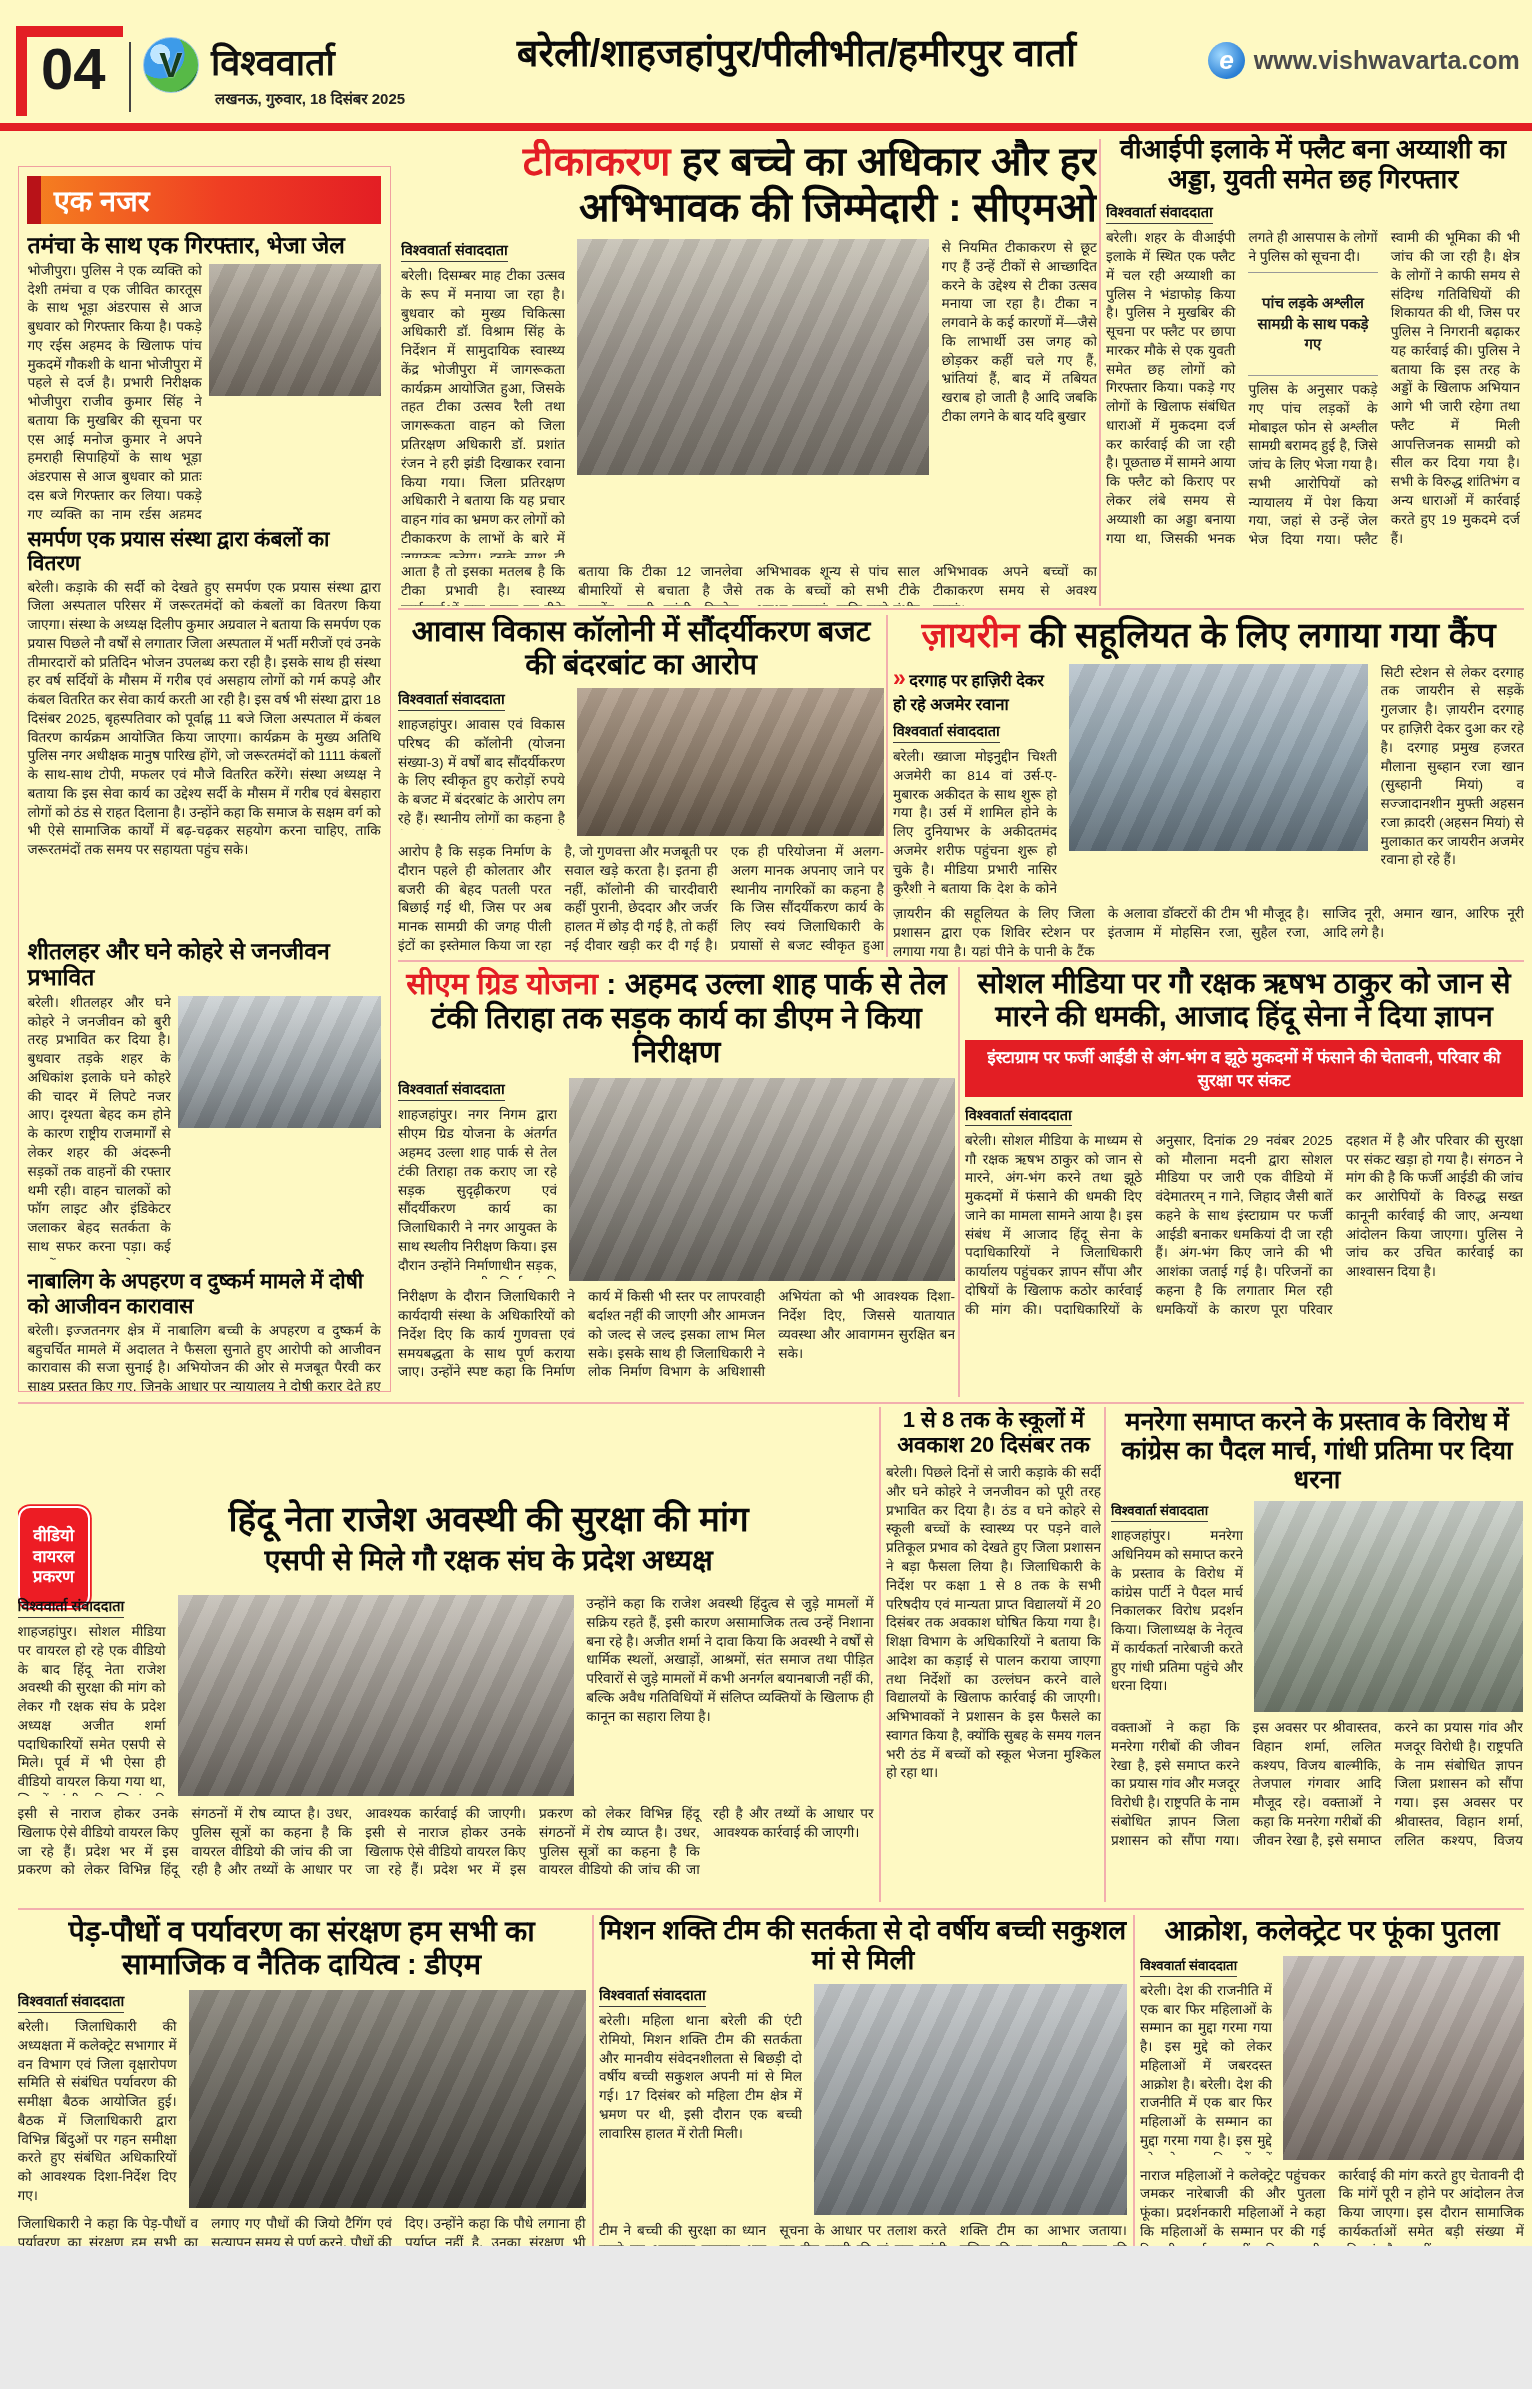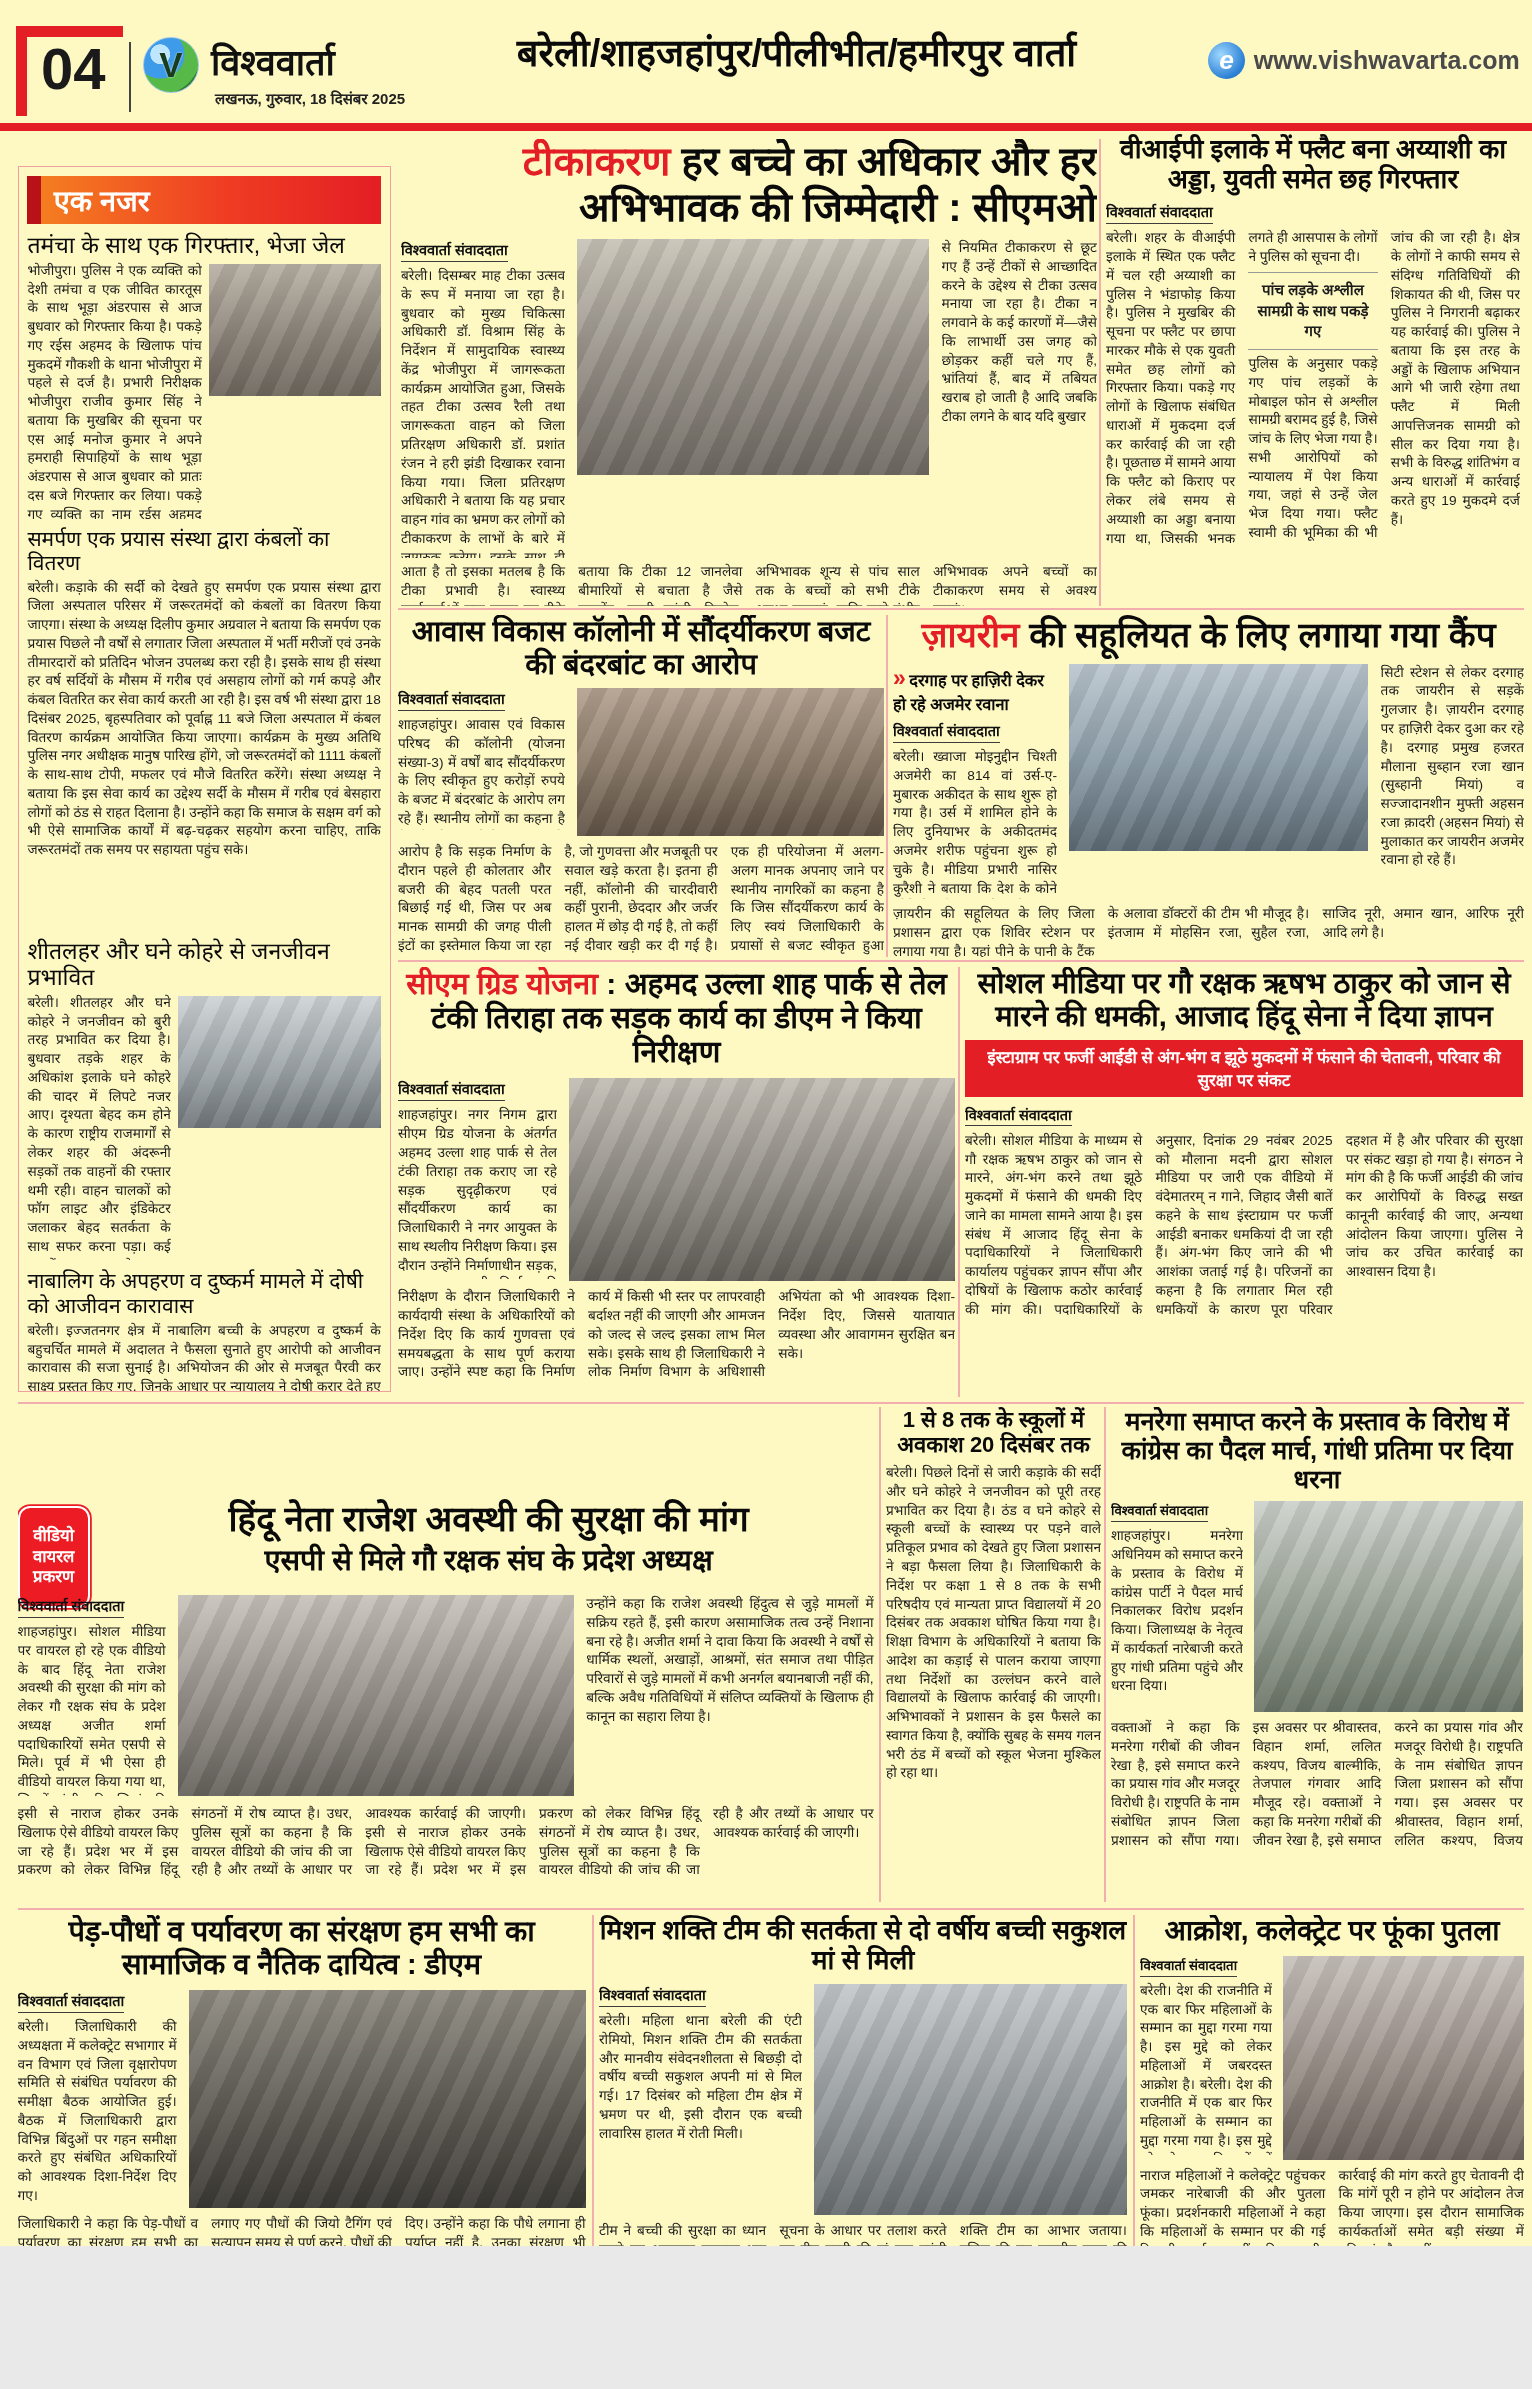--- a/index.html
+++ b/index.html
@@ -23,23 +23,23 @@
   .strip{background:#e31e24;color:#fff;font-weight:700;text-align:center}
   .badge{background:#ed1c24;color:#fff;font-weight:700;text-align:center;border-radius:12.3px;
          border:2.6px solid #fff;box-shadow:0 0 0 1.8px #ed1c24;display:flex;align-items:center;
          justify-content:center;line-height:1.25;padding:5.3px}
   .kicker{font-weight:700;font-size:16.3px;line-height:1.3;color:#0a0a0a}
   .kicker .mark{color:#e31e24;font-size:23px;font-weight:700;margin-right:3.5px}
   .eknbar{display:flex;align-items:stretch;background:linear-gradient(90deg,#f58220,#ef3e23 55%,#e31e24);
           height:48px}
   .eknbar .sq{width:14px;background:#b81218}
   .eknbar .lbl{color:#fff;font-size:29px;font-weight:700;display:flex;align-items:center;padding-left:12.3px}
-  .ekh{font-weight:400;font-size:23px;line-height:1.15;margin:8px 0 3.5px;color:#0a0a0a}
+  .ekh{font-weight:700;font-size:23px;line-height:1.15;margin:8px 0 3.5px;color:#0a0a0a}
   .subhead{font-weight:700;text-align:center;font-size:15px;margin:5.3px 0;border-top:0.9px solid #999;
-           border-bottom:0.9px solid #999;padding:7px 0}
+           border-bottom:0.9px solid #999;padding:20px 0}
   .globe{width:56px;height:56px;border-radius:50%;
          background:radial-gradient(circle at 30% 30%,#bfe6ff 0 18%,#3d9be9 19% 45%,#57b947 46% 75%,#2e7d32 76% 100%);
          display:flex;align-items:center;justify-content:center;border:1.8px solid #9ec7e8}
   .globe b{color:#173d1e;font-size:35px;text-shadow:0 0 1.8px #fff}
   .eicon{width:37px;height:37px;border-radius:50%;
          background:radial-gradient(circle at 35% 35%,#9fd8ff,#2a7fd4 70%);color:#fff;font-weight:700;
          font-style:italic;font-size:26.4px;display:flex;align-items:center;justify-content:center}
   .cmark{display:inline-block;width:19.4px;height:11.4px;margin:0 5.3px}
 </style>
 </head>

